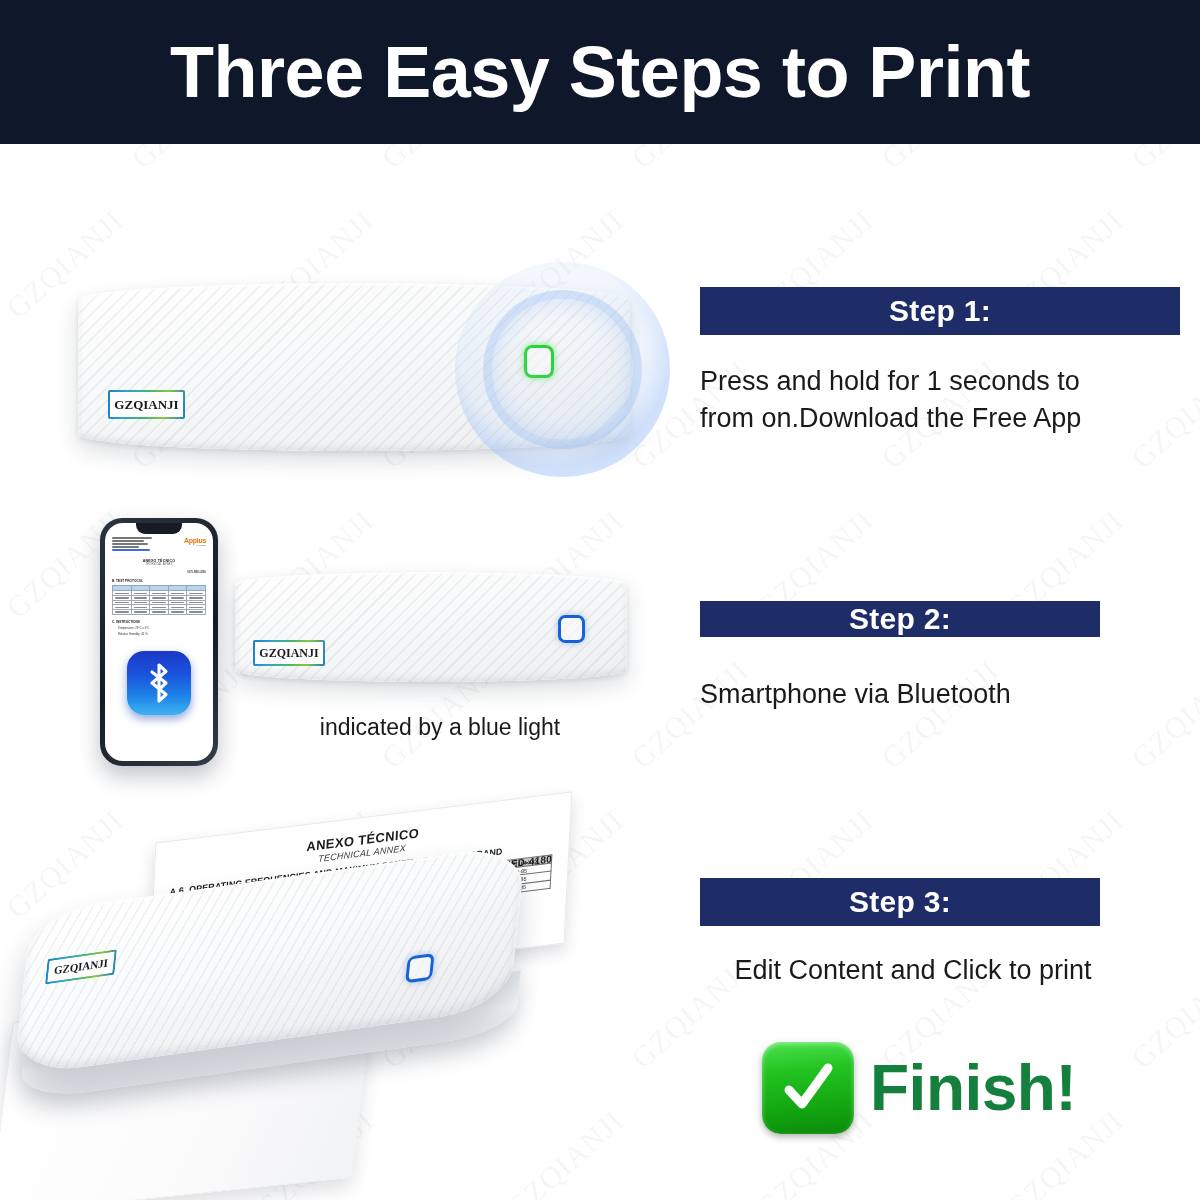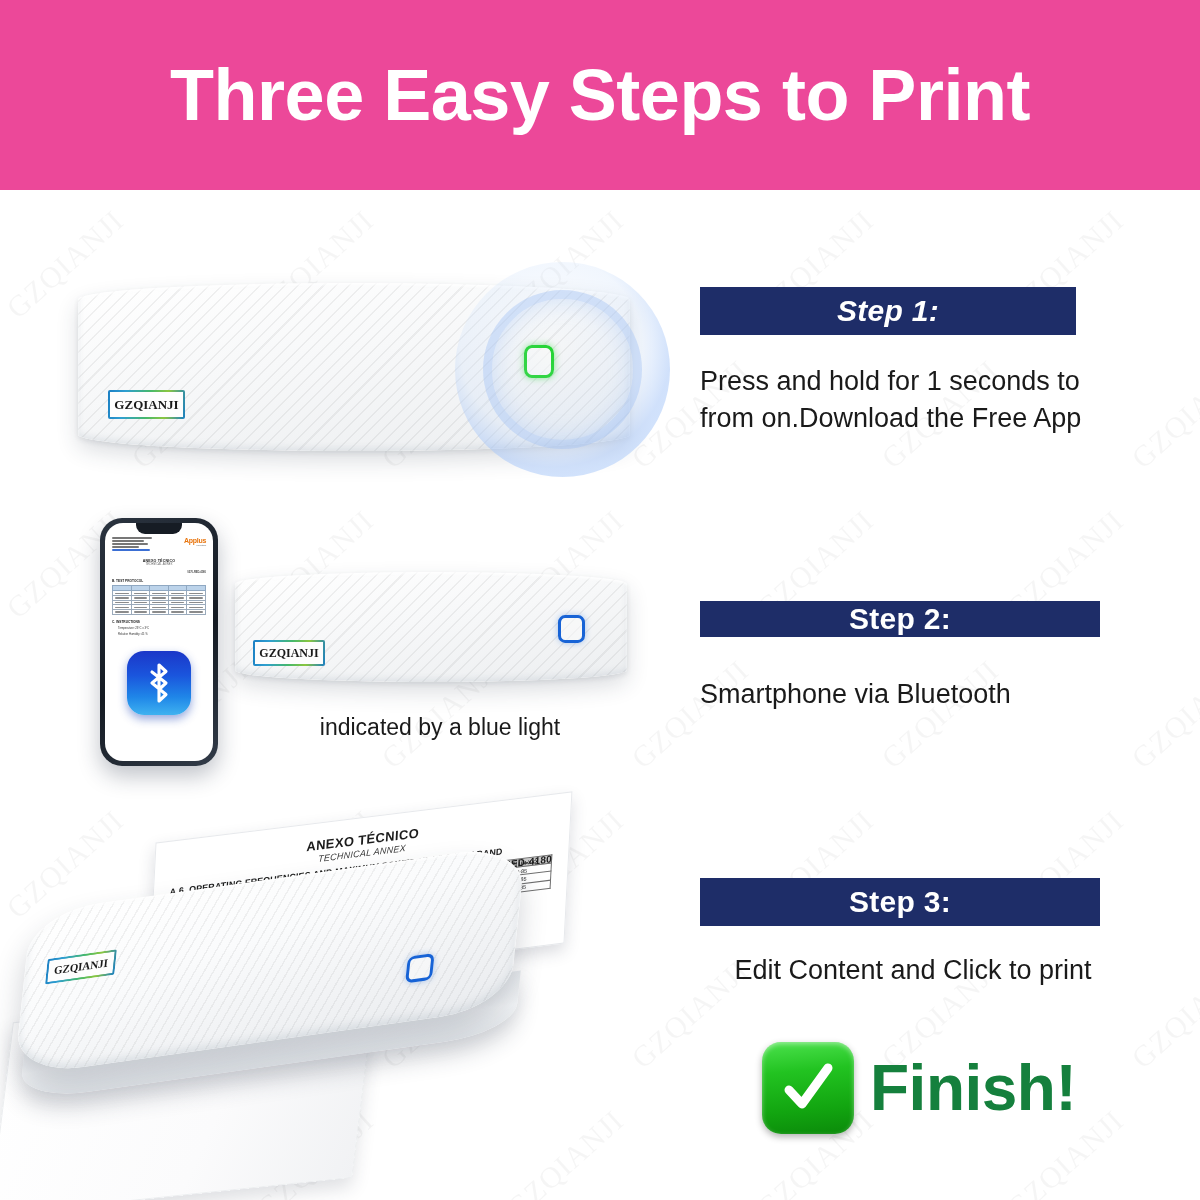--- a/index.html
+++ b/index.html
@@ -31,22 +31,22 @@
     white-space: nowrap;
     transform: rotate(-42deg);
     transform-origin: left top;
   }
 
   
   .header-banner {
     position: absolute;
     left: 0; top: 0;
     width: 1200px;
-    height: 190px;
-    background: #ec4899;
+    height: 144px;
+    background: #0f172a;
     display: flex;
     align-items: center;
     justify-content: center;
     z-index: 3;
   }
   .header-title {
     color: #ffffff;
     font-size: 72px;
     font-weight: bold;
     letter-spacing: -0.5px;
@@ -389,21 +389,21 @@
 </div>
 
 <div class="printer" style="left:78px; top:283px; width:552px; height:168px;">
   <div class="brand-plate" style="left:30px; top:107px; width:77px; height:29px;">
     <span style="font-size:13px;">GZQIANJI</span>
   </div>
   <div class="btn-square btn-green" style="right:76px; top:62px; width:30px; height:33px;"></div>
 </div>
 <div class="power-halo" style="left:455px; top:262px; width:215px; height:215px;"></div>
 
-<div class="step-bar" style="left:700px; top:287px; width:376px; height:48px;font-style:italic;">
+<div class="step-bar" style="left:700px; top:287px; width:480px; height:48px;">
   <span class="step-bar-label">Step 1:</span>
 </div>
 <div class="step-text" style="left:700px; top:363px; width:420px;">
   <div>Press and hold for 1 seconds to</div>
   <div>from on.Download the Free App</div>
 </div>
 
 <div class="phone" style="left:100px; top:518px; width:118px; height:248px;">
   <div class="phone-screen">
     <div class="notch"></div>

